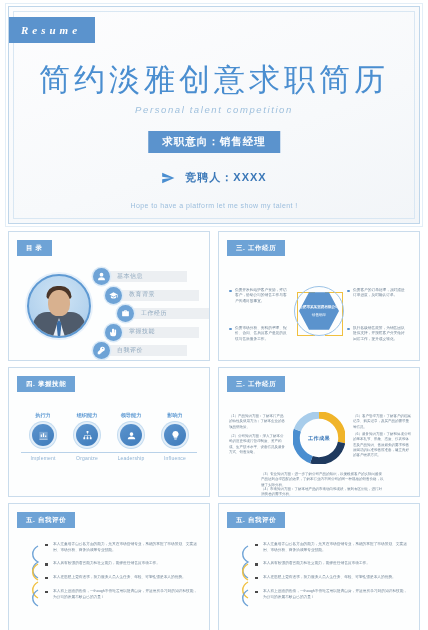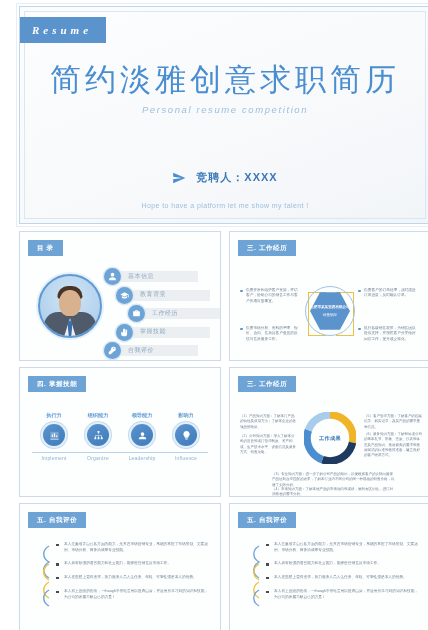--- a/index.html
+++ b/index.html
@@ -2,21 +2,21 @@
 <html><head>
 <meta charset="utf-8">
 <style>
   * { box-sizing: border-box; margin: 0; padding: 0; }
   html, body {
     width: 428px; height: 630px;
     background: #ffffff;
     font-family: "Liberation Sans", "DejaVu Sans", sans-serif;
     overflow: hidden;
   }
-  .page { position: relative; width: 428px; height: 472px; background: #fff; padding: 6px 19px; }
+  .page { position: relative; width: 428px; height: 472px; background: #fff; padding: 6px 8px; }
 
   
   .cover {
     position: relative;
     width: 412px; height: 218px;
     background: linear-gradient(160deg,#fdfdfe 0%, #f7f9fb 60%, #f2f5f8 100%);
     border: 1px solid #bfd6ea;
     outline: 1px solid #e3eef7;
     outline-offset: 2px;
     overflow: hidden;
@@ -180,22 +180,23 @@
 <body>
 
 <div class="page">
 
   <div class="cover">
     <div class="cover-inner-line"></div>
 
     <div class="resume-tag">Resume</div>
 
     <div class="cover-title">简约淡雅创意求职简历</div>
-    <div class="cover-sub">Personal resume competition</div>
-
+    <div class="cover-sub">Personal talent competition</div>
+
+    <div class="intent-badge">求职意向：销售经理</div>
 
     <div class="applicant-row">
       <span class="plane">
         <svg viewBox="0 0 24 24">
             <path fill="#4a8ed0" d="M2 21l21-9L2 3v7l15 2-15 2z"></path>
           </svg>
       </span>
       <span class="applicant-name">竞聘人：XXXX</span>
     </div>
 

